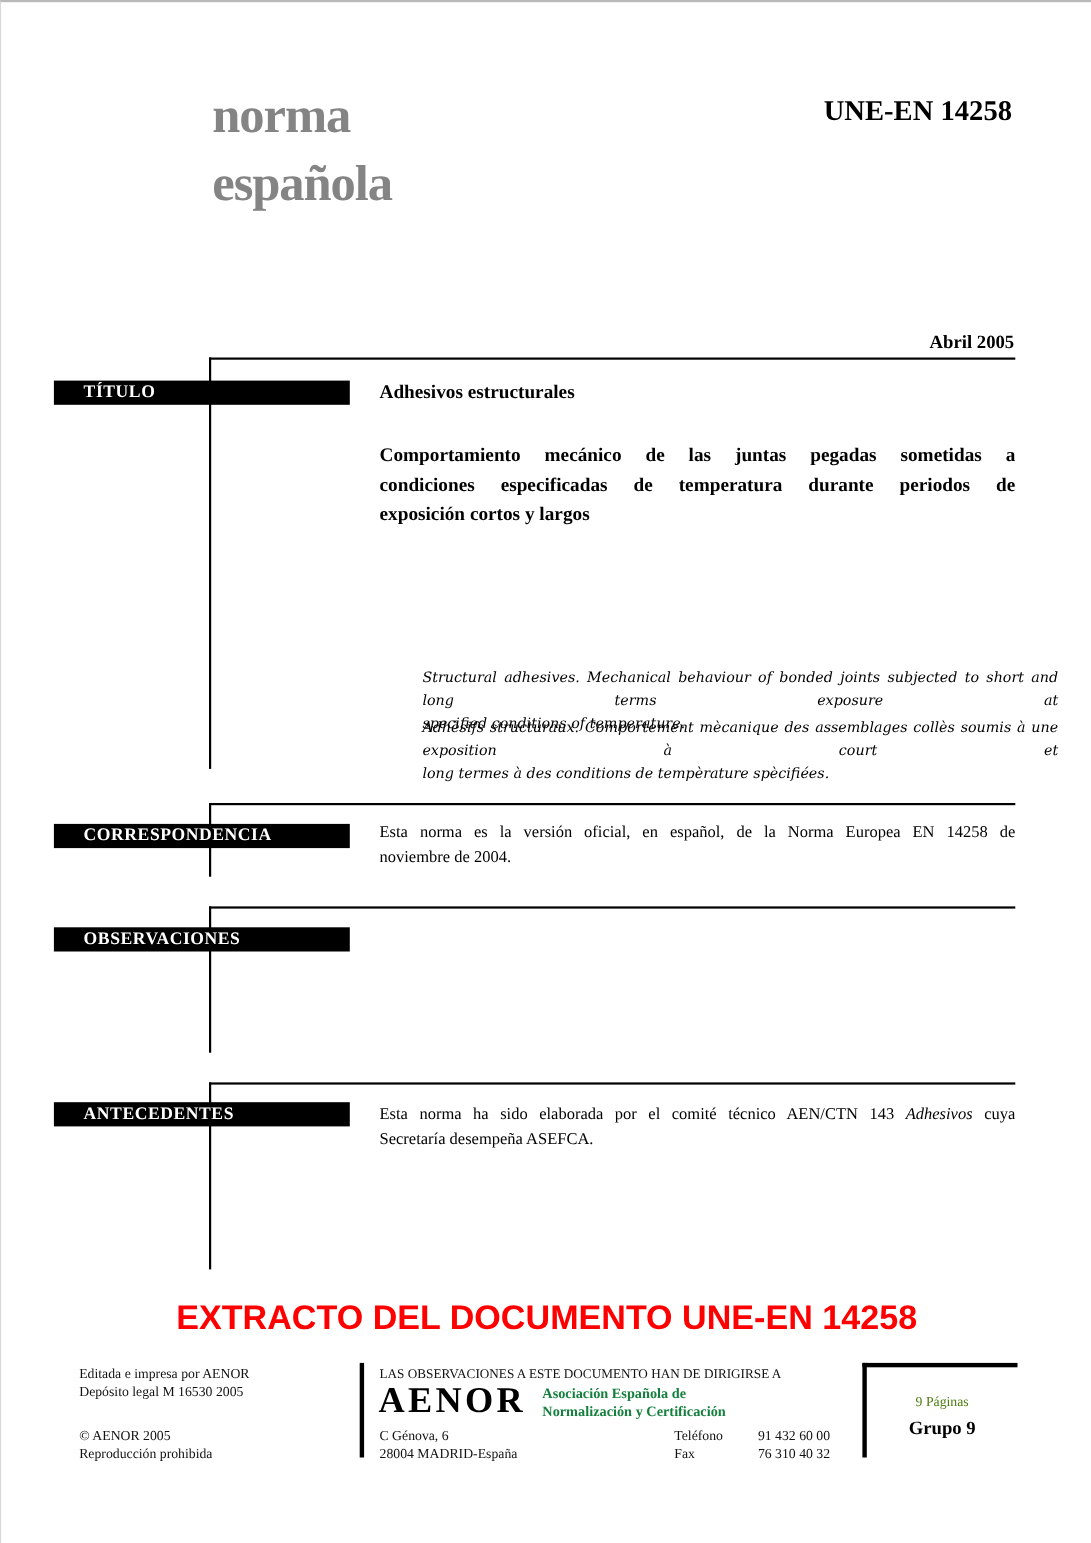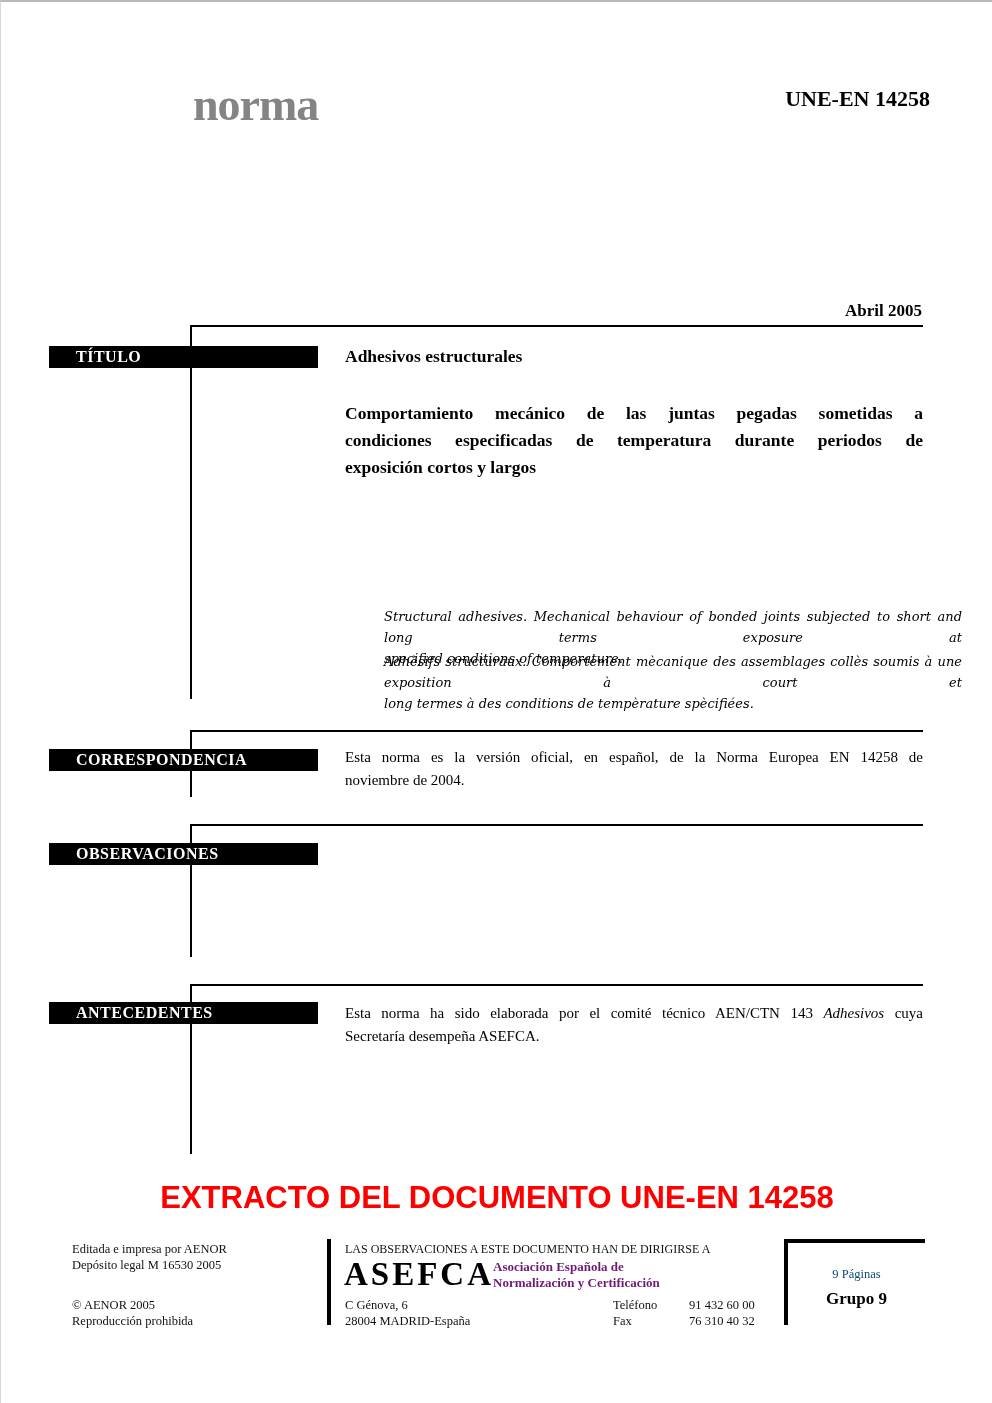--- a/index.html
+++ b/index.html
@@ -18,22 +18,22 @@
     border-left:1px solid #d8d8d8;
     box-sizing:border-box;
   }
   
   .brand{
     position:absolute;left:192px;top:72px;
     font-size:46px;font-weight:bold;line-height:62px;
     letter-spacing:-1px;color:var(--logo-gray,#848484);
   }
   .doc-code{
-    position:absolute;top:84px;right:62px;
-    font-size:22px;font-weight:bold;letter-spacing:0px;
+    position:absolute;top:84px;right:72px;
+    font-size:26px;font-weight:bold;letter-spacing:0px;
   }
   .issue-date{
     position:absolute;top:299px;right:70px;
     font-size:17px;font-weight:bold;
   }
   
   .hrule{position:absolute;left:189px;width:733px;height:2px;background:#000;}
   .vrule{position:absolute;left:189px;width:2px;background:#000;}
   
   .bar{
@@ -63,37 +63,38 @@
   
   .ft{position:absolute;font-size:12.5px;line-height:16px;color:#111;white-space:nowrap;}
   .ft-divider{position:absolute;left:326px;top:1237px;width:4px;height:86px;background:#000;}
   .aenor-logo{
     position:absolute;left:343px;top:1254px;
     font-size:33px;font-weight:bold;letter-spacing:3px;
     font-family:"Liberation Serif", serif;color:#000;
   }
   .org-name{
     position:absolute;left:492px;top:1257px;
-    font-size:13px;font-weight:bold;line-height:16px;color:#701a75;white-space:nowrap;
+    font-size:13px;font-weight:bold;line-height:16px;color:#15803d;white-space:nowrap;
   }
   .pages-box{
     position:absolute;left:783px;top:1237px;width:141px;height:86px;
     border-top:4px solid #000;border-left:4px solid #000;
     box-sizing:border-box;text-align:center;
   }
-  .pages-count{margin-top:24px;font-size:12.5px;color:#0c4a6e;}
+  .pages-count{margin-top:24px;font-size:12.5px;color:#4d7c0f;}
   .group-label{margin-top:7px;font-size:17px;font-weight:bold;color:#000;}
 </style>
 </head>
 <body>
 
 <div class="page">
 
   <div class="brand">
     <div>norma</div>
+    <div>española</div>
   </div>
   <div class="doc-code">UNE-EN 14258</div>
   <div class="issue-date">Abril 2005</div>
 
   <div class="hrule" style="top:323px"></div>
   <div class="hrule" style="top:728px"></div>
   <div class="hrule" style="top:822px"></div>
   <div class="hrule" style="top:982px"></div>
 
   <div class="vrule" style="top:323px;height:374px"></div>
@@ -149,21 +150,21 @@
   <div class="extract">EXTRACTO DEL DOCUMENTO UNE-EN 14258</div>
 
   <div class="ft" style="left:71px;top:1239px">Editada e impresa por AENOR</div>
   <div class="ft" style="left:71px;top:1255px">Depósito legal  M 16530 2005</div>
   <div class="ft" style="left:71px;top:1295px">© AENOR 2005</div>
   <div class="ft" style="left:71px;top:1311px">Reproducción prohibida</div>
 
   <div class="ft-divider"></div>
 
   <div class="ft" style="left:344px;top:1239px;font-size:12px">LAS OBSERVACIONES A ESTE DOCUMENTO HAN DE DIRIGIRSE A</div>
-  <div class="aenor-logo">ASEFCA</div>
+  <div class="aenor-logo">AENOR</div>
   <div class="org-name">
     <div>Asociación Española de</div>
     <div>Normalización y Certificación</div>
   </div>
   <div class="ft" style="left:344px;top:1295px">C Génova, 6</div>
   <div class="ft" style="left:344px;top:1311px">28004 MADRID-España</div>
 
   <div class="ft" style="left:612px;top:1295px">Teléfono</div>
   <div class="ft" style="left:688px;top:1295px">91 432 60 00</div>
   <div class="ft" style="left:612px;top:1311px">Fax</div>

